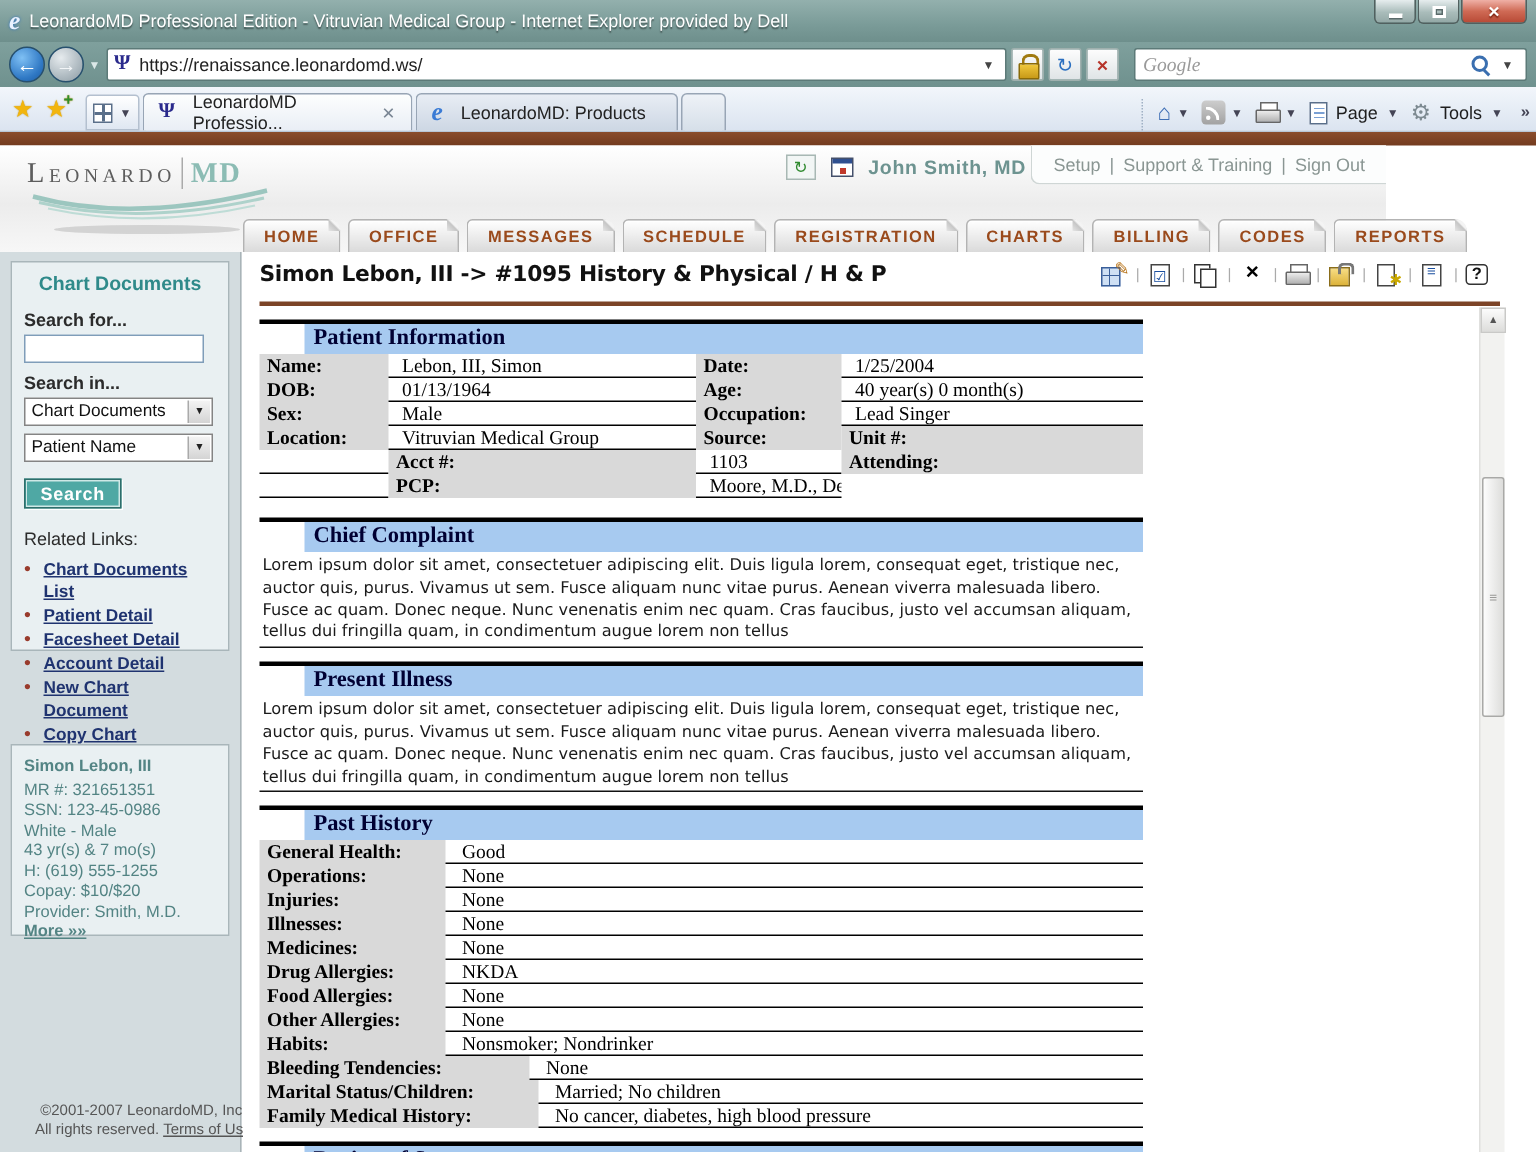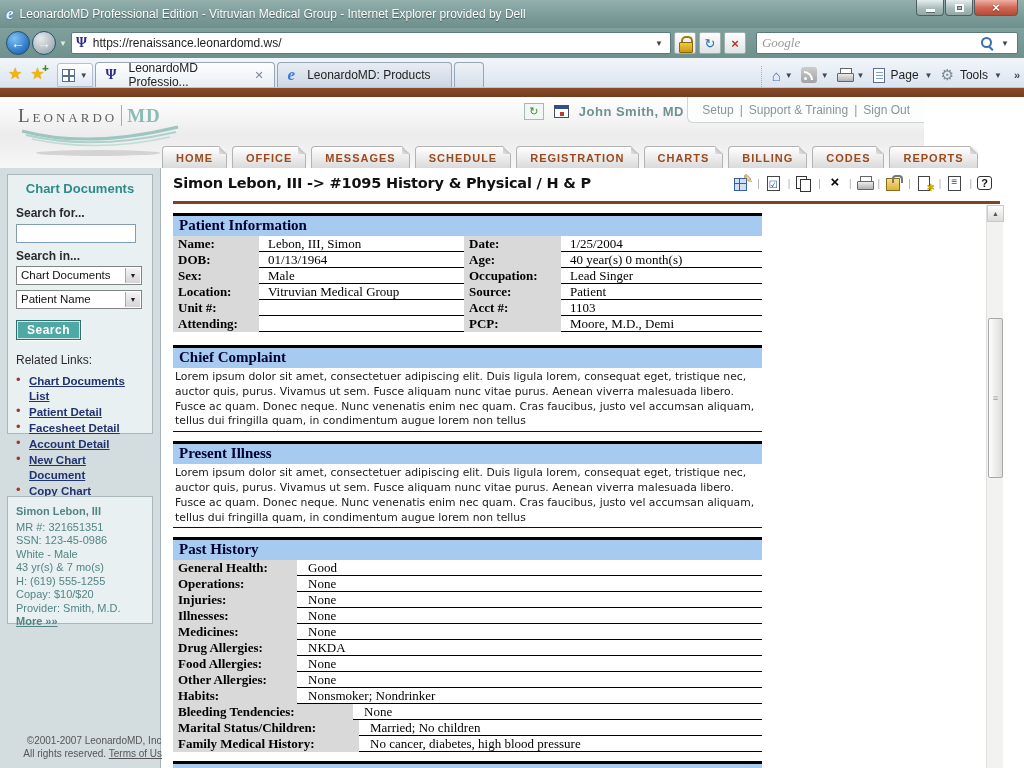--- a/index.html
+++ b/index.html
@@ -150,21 +150,21 @@
   .ti-newdoc::before { content:""; position:absolute; left:2px; top:1px; width:10px; height:13px; background:#fff; border:1px solid #444; }
   .ti-newdoc::after { content:"✱"; position:absolute; right:-1px; bottom:-2px; color:#c9a800; font-size:10px; }
   .ti-form::before { content:""; position:absolute; left:2px; top:1px; width:11px; height:13px; background:#fff; border:1px solid #444; }
   .ti-form::after { content:"≡"; position:absolute; left:5px; top:1px; font-size:10px; color:#1a4fa0; }
   .ti-help { width:15px; height:14px; border:1px solid #333; border-radius:3px; background:#fff; text-align:center;
     font-size:11px; font-weight:bold; color:#111; line-height:13px; }
   #brown-rule { position:absolute; left:11px; top:33px; width:827px; height:3px; background:#7c4427; }
 
   #doc { position:absolute; left:11px; top:45px; width:589px; font-family:"Liberation Serif",serif; color:#000; }
   .sec { border-top:3px solid #000; margin-bottom:0; }
-  .sec-head { background:#a7caf0; font-size:15px; font-weight:bold; color:#000033; padding:1px 0 2px 6px; height:20px; }
+  .sec-head { background:#a7caf0; font-size:15px; font-weight:bold; color:#000033; padding:1px 0 2px 6px; height:20px;margin-left:30px; }
   .pi-grid { display:grid; grid-template-columns:86px 205px 97px 201px; grid-auto-rows:16px; font-size:13px; }
   .pil { background:#d9d9d9; font-weight:bold; padding-left:5px; line-height:15px; }
   .piv { border-bottom:1px solid #000; padding-left:9px; line-height:15px; overflow:hidden; white-space:nowrap; }
   .lorem { font-family:"DejaVu Sans",sans-serif; font-size:10.8px; line-height:14.8px; color:#1a1a1a; padding:2px 0 2px 2px;
     border-bottom:1px solid #111; }
   .mb13 { margin-bottom:13px; } .mb9 { margin-bottom:9px; }
   .phr { display:flex; height:16px; font-size:13px; }
   .phl { background:#d9d9d9; font-weight:bold; padding-left:5px; width:124px; line-height:15px; }
   .phl.w2 { width:180px; } .phl.w3 { width:186px; }
   .phv { flex:1; border-bottom:1px solid #000; padding-left:11px; line-height:15px; }
@@ -364,21 +364,20 @@
             <div class="piv">01/13/1964</div>
             <div class="pil">Age:</div>
             <div class="piv">40 year(s) 0 month(s)</div>
             <div class="pil">Sex:</div>
             <div class="piv">Male</div>
             <div class="pil">Occupation:</div>
             <div class="piv">Lead Singer</div>
             <div class="pil">Location:</div>
             <div class="piv">Vitruvian Medical Group</div>
             <div class="pil">Source:</div>
-            <div class="piv">Patient</div>
             <div class="pil">Unit #:</div>
             <div class="piv"></div>
             <div class="pil">Acct #:</div>
             <div class="piv">1103</div>
             <div class="pil">Attending:</div>
             <div class="piv"></div>
             <div class="pil">PCP:</div>
             <div class="piv">Moore, M.D., Demi</div>
           </div>
         </div>

